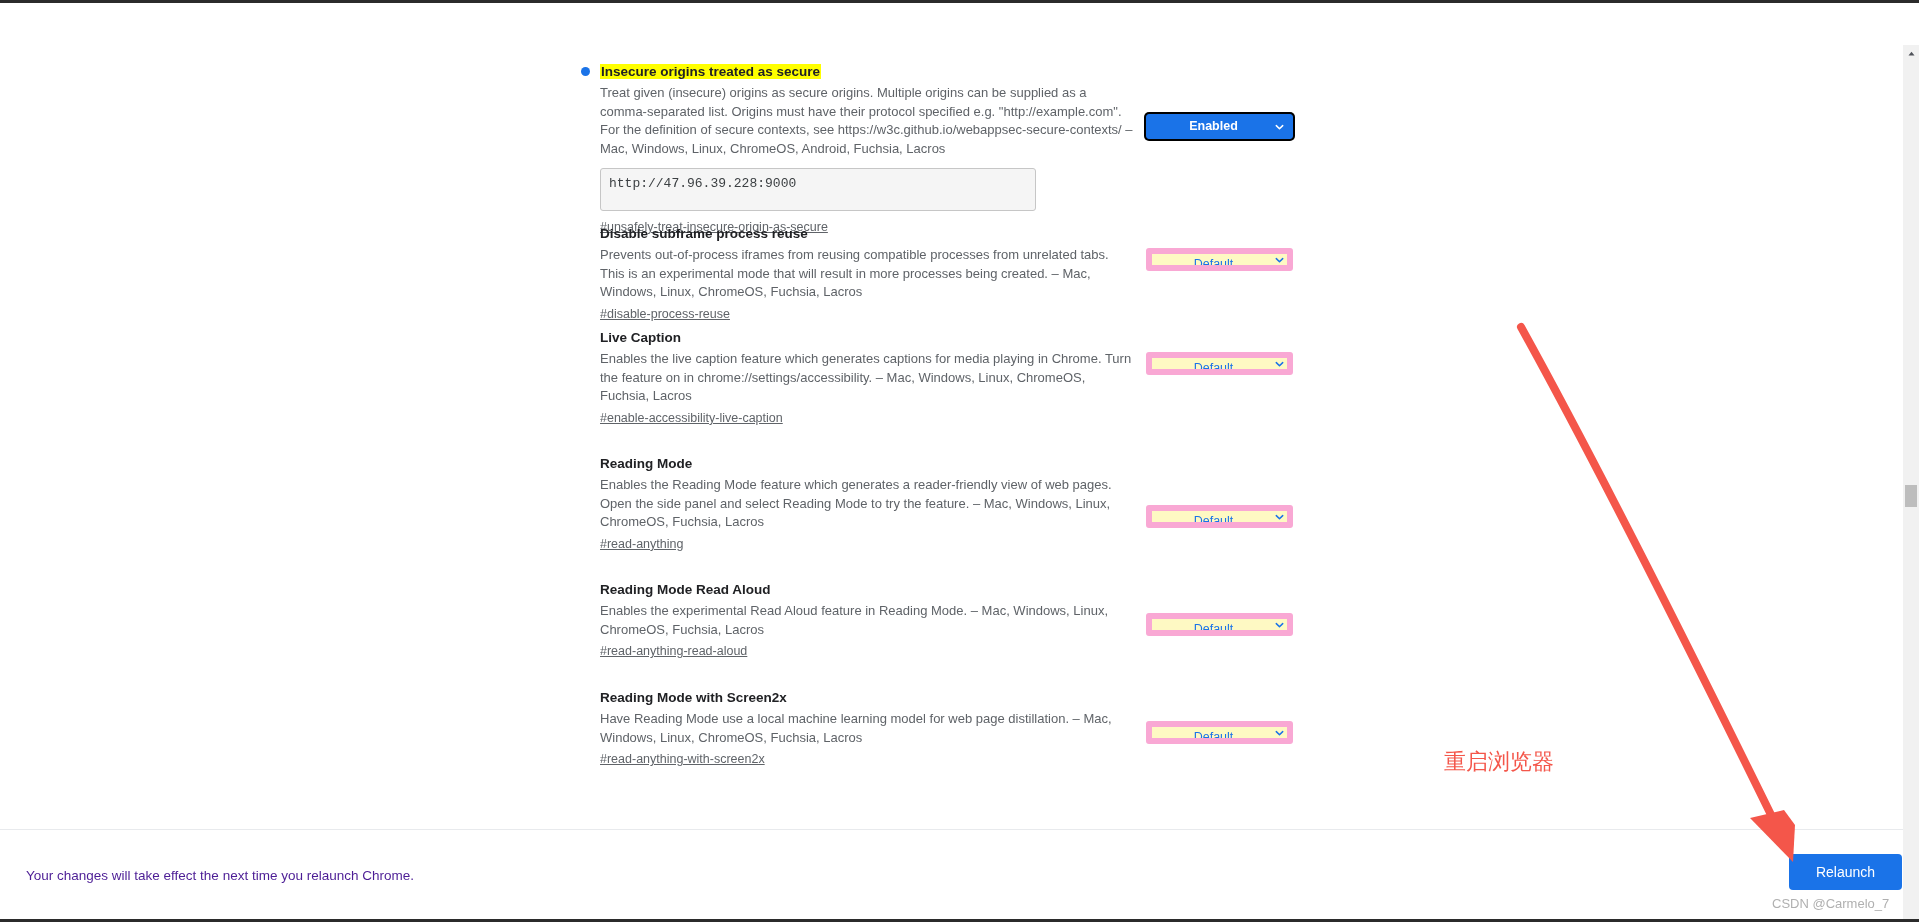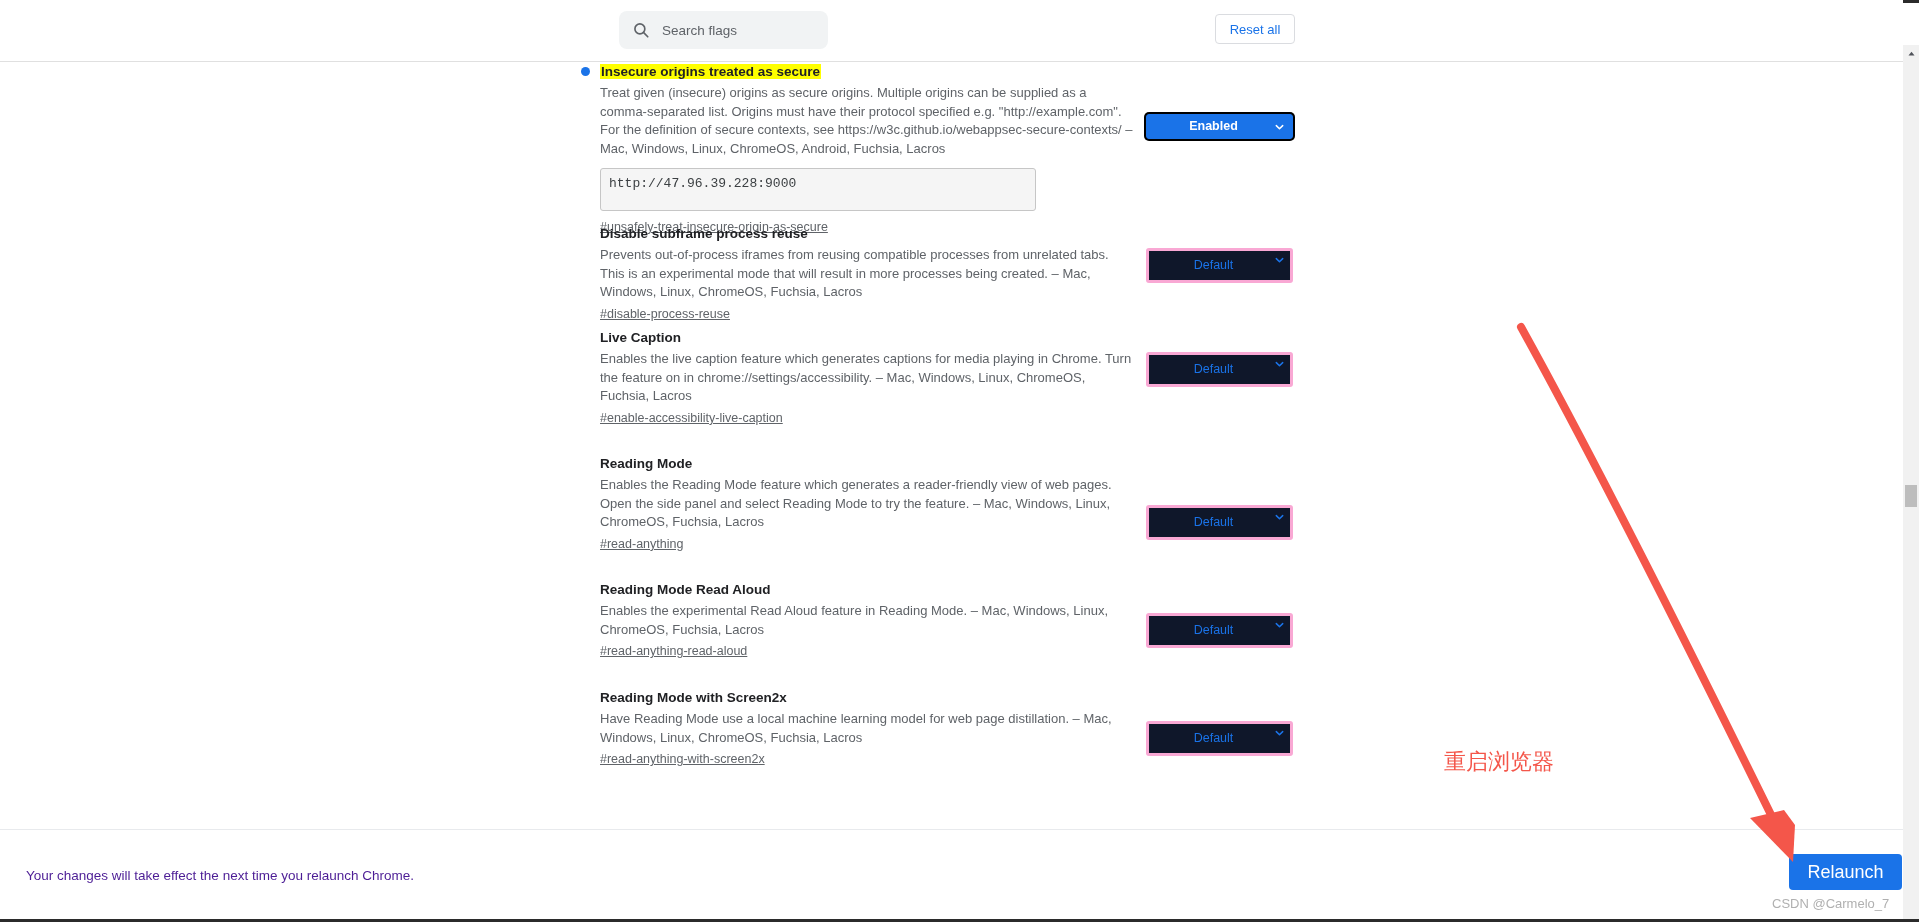--- a/index.html
+++ b/index.html
@@ -142,26 +142,26 @@
     outline: none;
     resize: none;
     line-height: 17px;
   }
 
   
   .sel {
     position: absolute;
     left: 1146px;
     width: 147px;
-    height: 35px;
+    height: 23px;
     font-family: "Liberation Sans", sans-serif;
     font-size: 12.5px;
     border-radius: 3px;
-    border: 3px solid #f9a8d4;
-    background: #0f172a;
+    border: 6px solid #f9a8d4;
+    background: #fef9c3;
     color: #1a73e8;
     text-align: center;
     text-align-last: center;
     -webkit-appearance: none;
     appearance: none;
     padding: 0 18px 0 6px;
     cursor: pointer;
     line-height: 21px;
   }
   .sel-wrap {
@@ -233,21 +233,21 @@
   }
   .relaunch-btn {
     position: absolute;
     left: 1789px; top: 854px;
     width: 113px; height: 36px;
     background: #1a73e8;
     color: #ffffff;
     border: none;
     border-radius: 4px;
     font-family: "Liberation Sans", sans-serif;
-    font-size: 18px;
+    font-size: 14px;
     cursor: pointer;
     display: flex;
     align-items: center;
     justify-content: center;
     padding: 0;
   }
 
   
   .anno-text {
     position: absolute;
@@ -284,32 +284,20 @@
     background: #2b2b2b;
   }
 </style>
 </head>
 <body>
 
 <div id="app">
 
   <div class="top-rule"></div>
 
-  <div class="topbar">
-
-    <div class="search-box">
-      <svg class="s-icon" viewBox="0 0 24 24" fill="none" stroke="currentColor" stroke-width="2.2" stroke-linecap="round">
-        <circle cx="10.5" cy="10.5" r="6.6"></circle>
-        <line x1="15.6" y1="15.6" x2="21" y2="21"></line>
-      </svg>
-      <input class="search-input" type="text" placeholder="Search flags" value="" style="">
-    </div>
-
-    <button class="reset-all">Reset all</button>
-  </div>
 
   <div class="content">
 
     <div class="flag" style="top:0px;">
       <div class="flag-dot" style="top:5px;"></div>
       <div class="flag-body" style="top:0px;">
         <div>
           <span class="flag-title hl">Insecure origins treated as secure</span>
         </div>
         <p class="flag-desc">Treat given (insecure) origins as secure origins. Multiple origins can be supplied as a comma-separated list. Origins must have their protocol specified e.g. "http://example.com". For the definition of secure contexts, see https://w3c.github.io/webappsec-secure-contexts/ – Mac, Windows, Linux, ChromeOS, Android, Fuchsia, Lacros</p>

